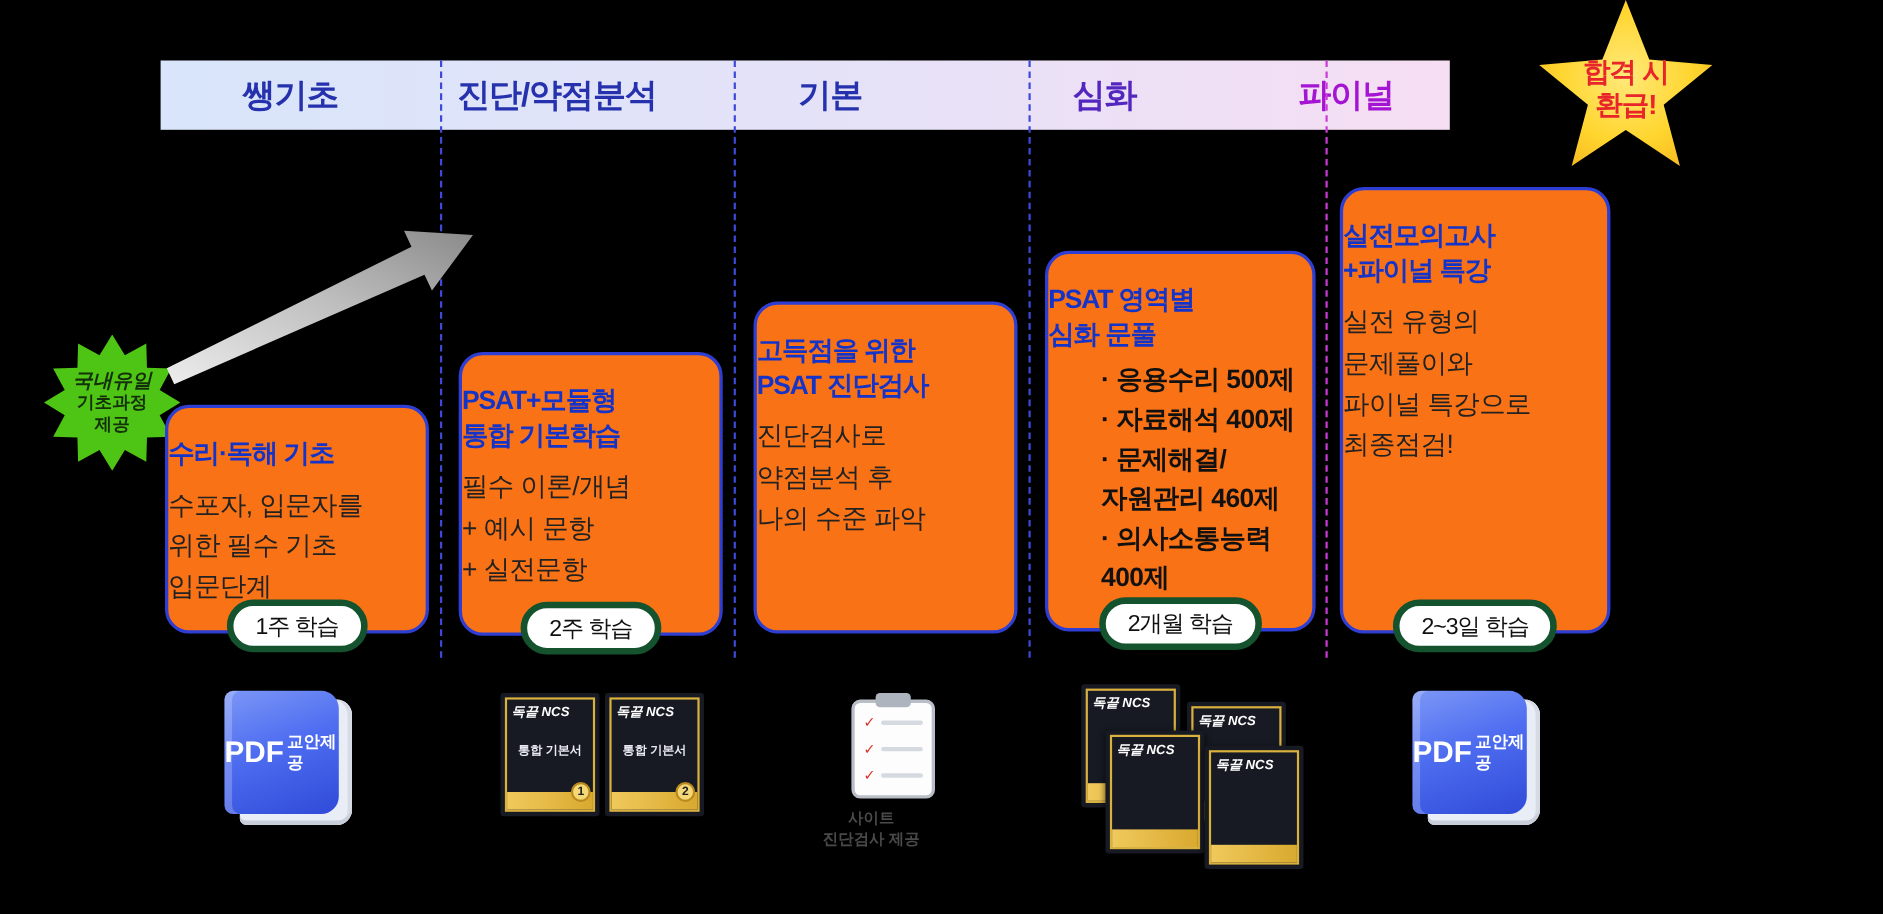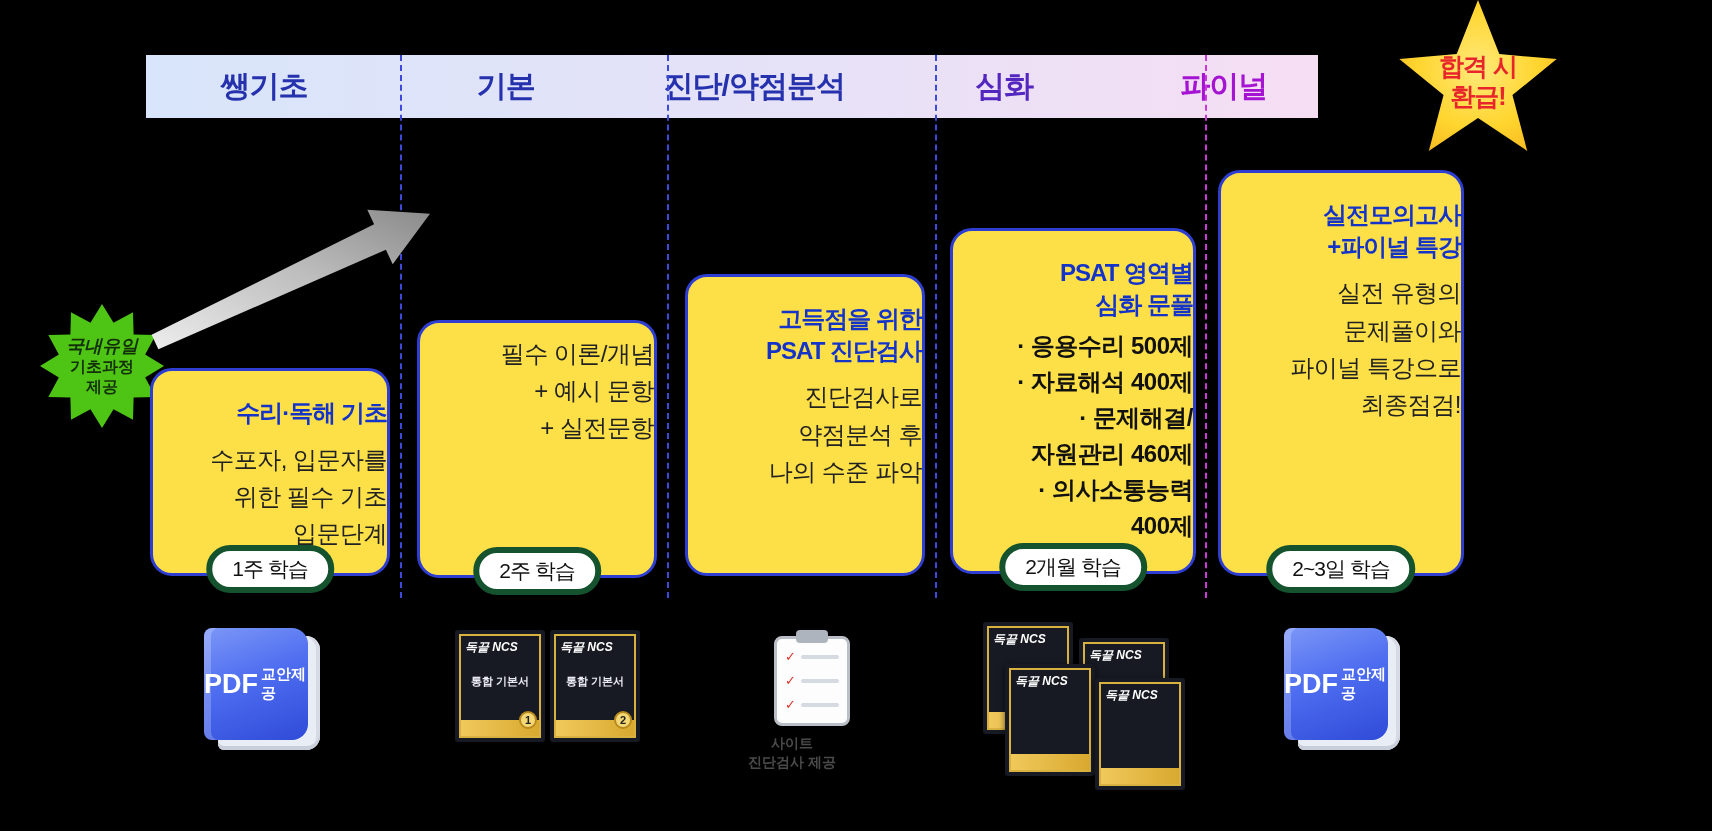--- a/index.html
+++ b/index.html
@@ -32,21 +32,21 @@
     clip-path:polygon(50% 0%,59.3% 15.2%,75% 6.7%,75.5% 24.5%,93.3% 25%,84.8% 40.7%,100% 50%,84.8% 59.3%,93.3% 75%,75.5% 75.5%,75% 93.3%,59.3% 84.8%,50% 100%,40.7% 84.8%,25% 93.3%,24.5% 75.5%,6.7% 75%,15.2% 59.3%,0% 50%,15.2% 40.7%,6.7% 25%,24.5% 24.5%,25% 6.7%,40.7% 15.2%);}
   .burst-text{position:absolute;inset:0;display:flex;flex-direction:column;align-items:center;justify-content:center;
     color:#14300a;line-height:1.22;}
   .burst-l1{font-size:18px;font-weight:900;font-style:italic;}
   .burst-l2,.burst-l3{font-size:16px;font-weight:600;}
 
   
   .arrow-svg{position:absolute;left:140px;top:192px;width:300px;height:170px;}
 
   
-  .card{position:absolute;background:#fde047;border:3px solid #2f3ed2;border-radius:22px;text-align:right;box-sizing:border-box;}
+  .card{position:absolute;background:#f97316;border:3px solid #2f3ed2;border-radius:22px;text-align:left;box-sizing:border-box;}
   .card1{left:150px;top:368px;width:240px;height:208px;}
   .card2{left:417px;top:320px;width:240px;height:258px;}
   .card3{left:685px;top:274px;width:240px;height:302px;}
   .card4{left:950px;top:228px;width:246px;height:346px;}
   .card5{left:1218px;top:170px;width:246px;height:406px;}
   .card-title{margin-top:26px;font-size:24px;font-weight:800;color:#1433c9;line-height:1.32;white-space:pre-line;letter-spacing:-1px;}
   .card-body{margin-top:12px;font-size:24px;color:#222;line-height:1.55;white-space:pre-line;letter-spacing:-0.5px;}
   .card4 .card-body{font-weight:600;color:#111;margin-top:8px;line-height:1.5;margin-left:48px;}
   .pill{position:absolute;left:50%;bottom:-20px;transform:translateX(-50%);background:#fff;border:6px solid #14532d;
     border-radius:999px;padding:4px 20px;font-size:21px;font-weight:400;color:#101010;white-space:nowrap;letter-spacing:-1px;}
@@ -86,22 +86,22 @@
   .clip-caption{position:absolute;left:722px;top:734px;width:140px;text-align:center;font-size:14px;font-weight:700;
     color:#4a4a4a;line-height:1.35;white-space:pre-line;}
 </style>
 </head>
 <body>
 
 <div class="canvas">
 
   <div class="stage-bar">
     <div class="stage-cell w1 sc-blue">쌩기초</div>
+    <div class="stage-cell w3 sc-blue">진단/약점분석</div>
     <div class="stage-cell w2 sc-blue">기본</div>
-    <div class="stage-cell w3 sc-blue">진단/약점분석</div>
     <div class="stage-cell w4 sc-indigo">심화</div>
     <div class="stage-cell w5 sc-magenta">파이널</div>
   </div>
 
   <div class="vline vl1"></div>
   <div class="vline vl2"></div>
   <div class="vline vl3"></div>
   <div class="vline vl4"></div>
 
   <div class="star-badge">
@@ -132,20 +132,22 @@
 
   <div class="card card1">
     <div class="card-title">수리·독해 기초</div>
     <div class="card-body">수포자, 입문자를
 위한 필수 기초
 입문단계</div>
     <div class="pill">1주 학습</div>
   </div>
 
   <div class="card card2">
+    <div class="card-title">PSAT+모듈형
+통합 기본학습</div>
     <div class="card-body">필수 이론/개념
 + 예시 문항
 + 실전문항</div>
     <div class="pill">2주 학습</div>
   </div>
 
   <div class="card card3">
     <div class="card-title">고득점을 위한
 PSAT 진단검사</div>
     <div class="card-body">진단검사로

